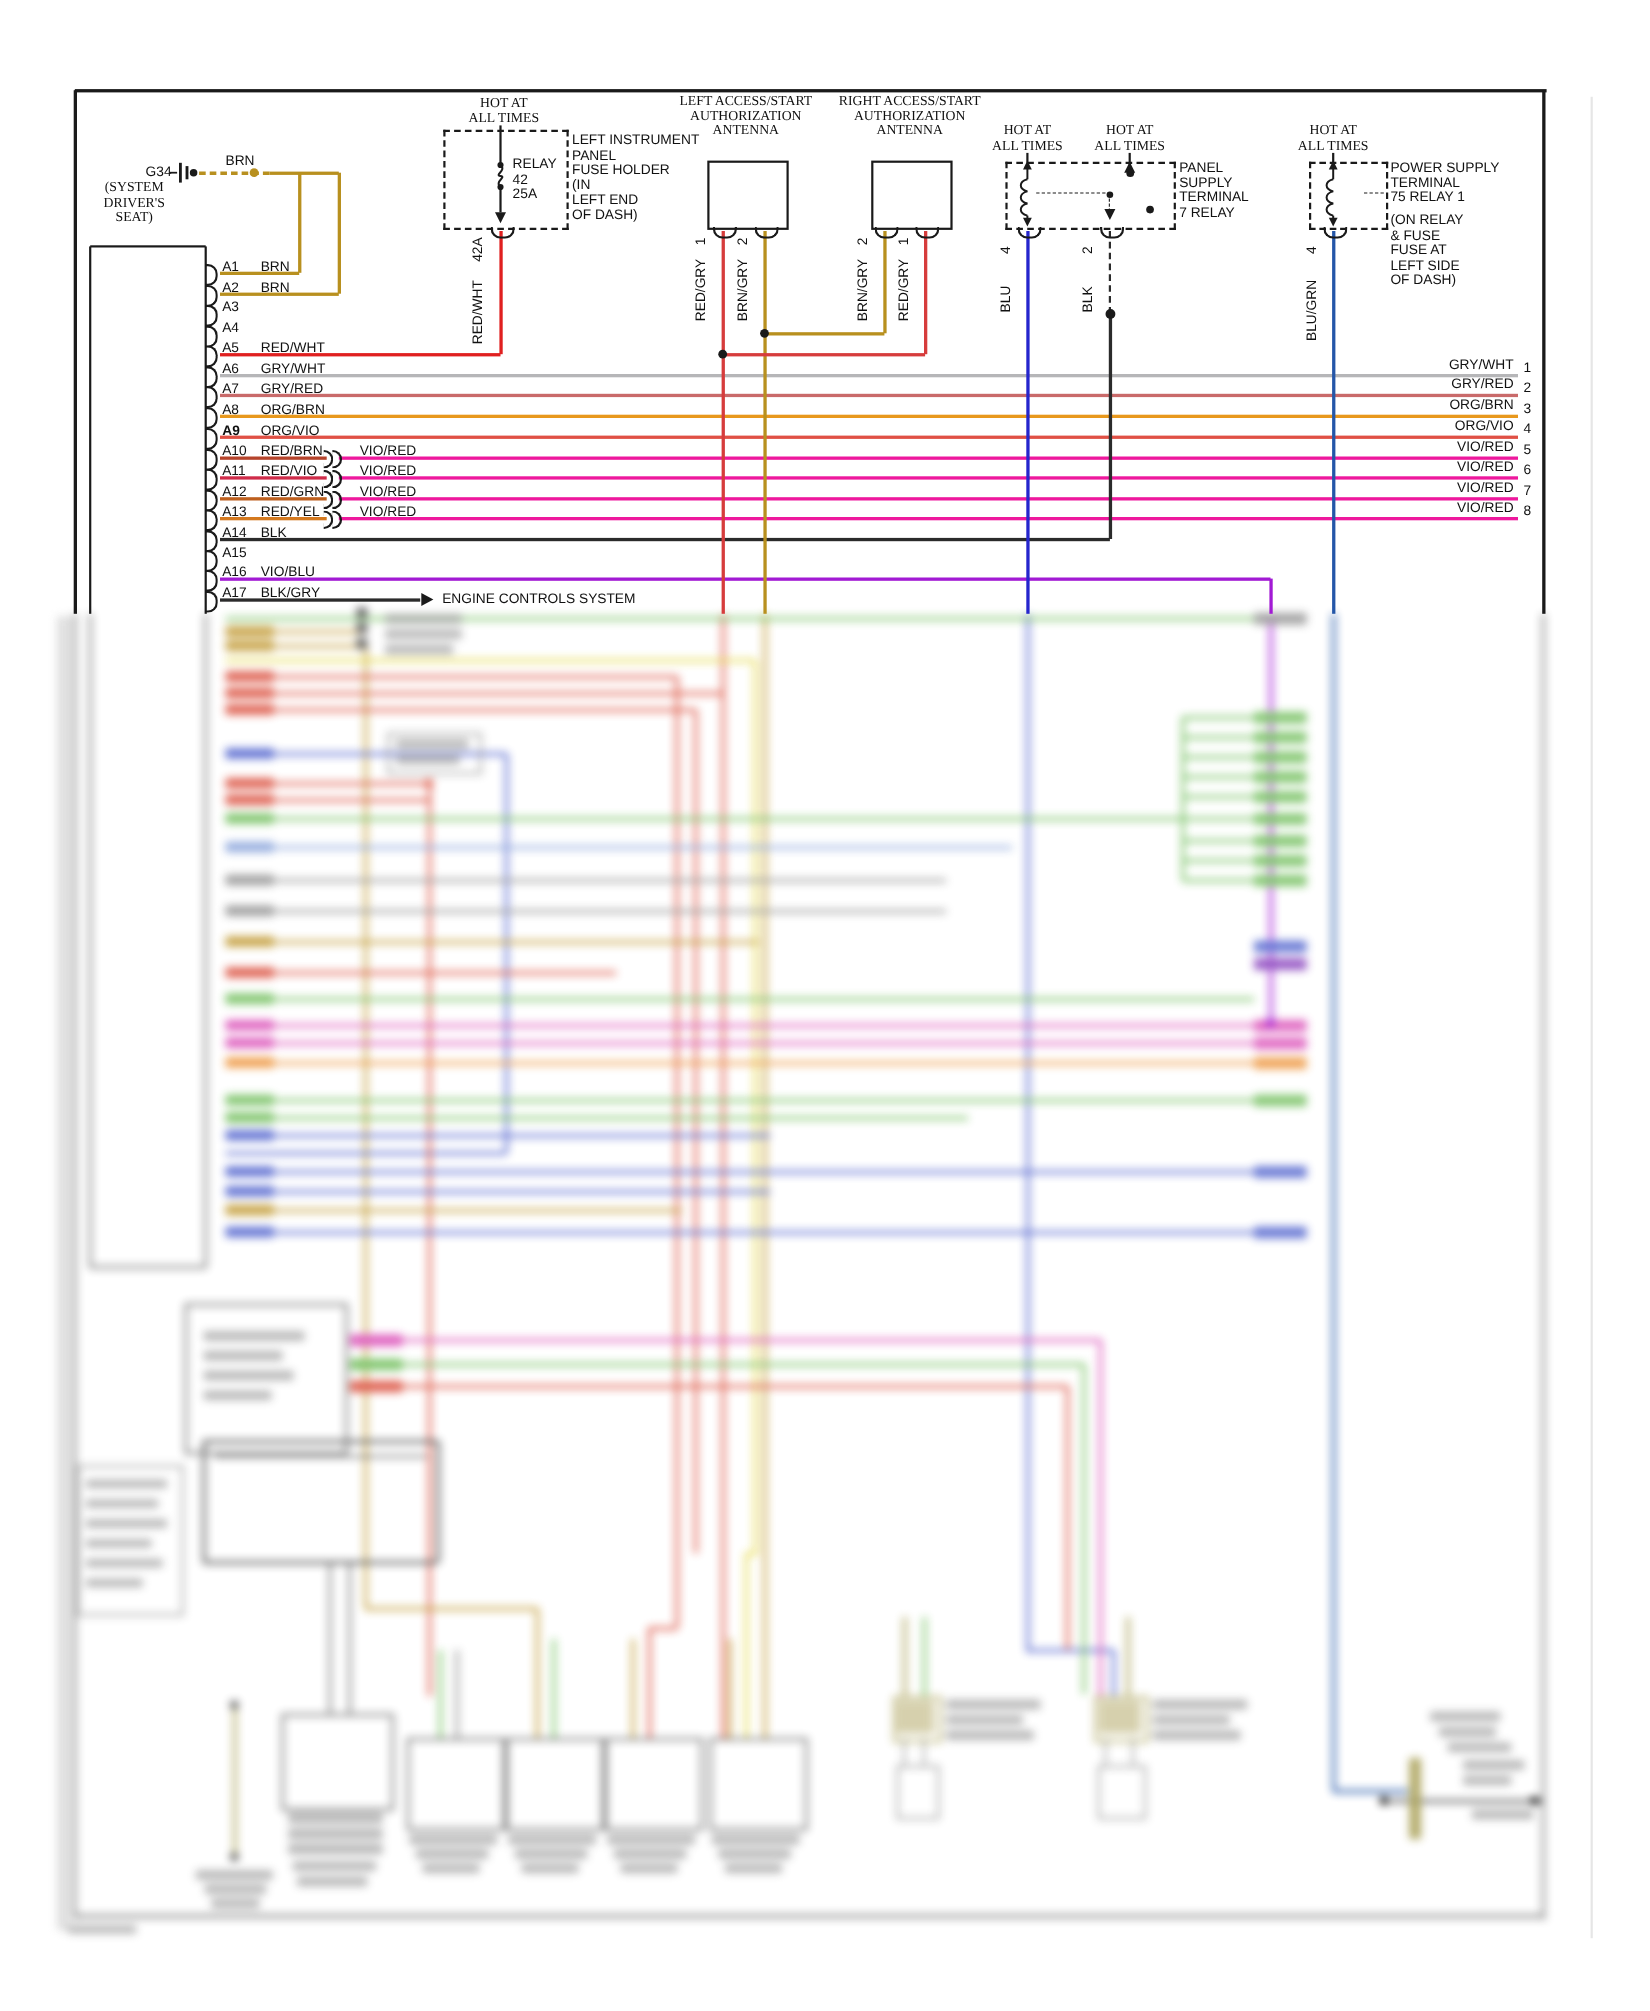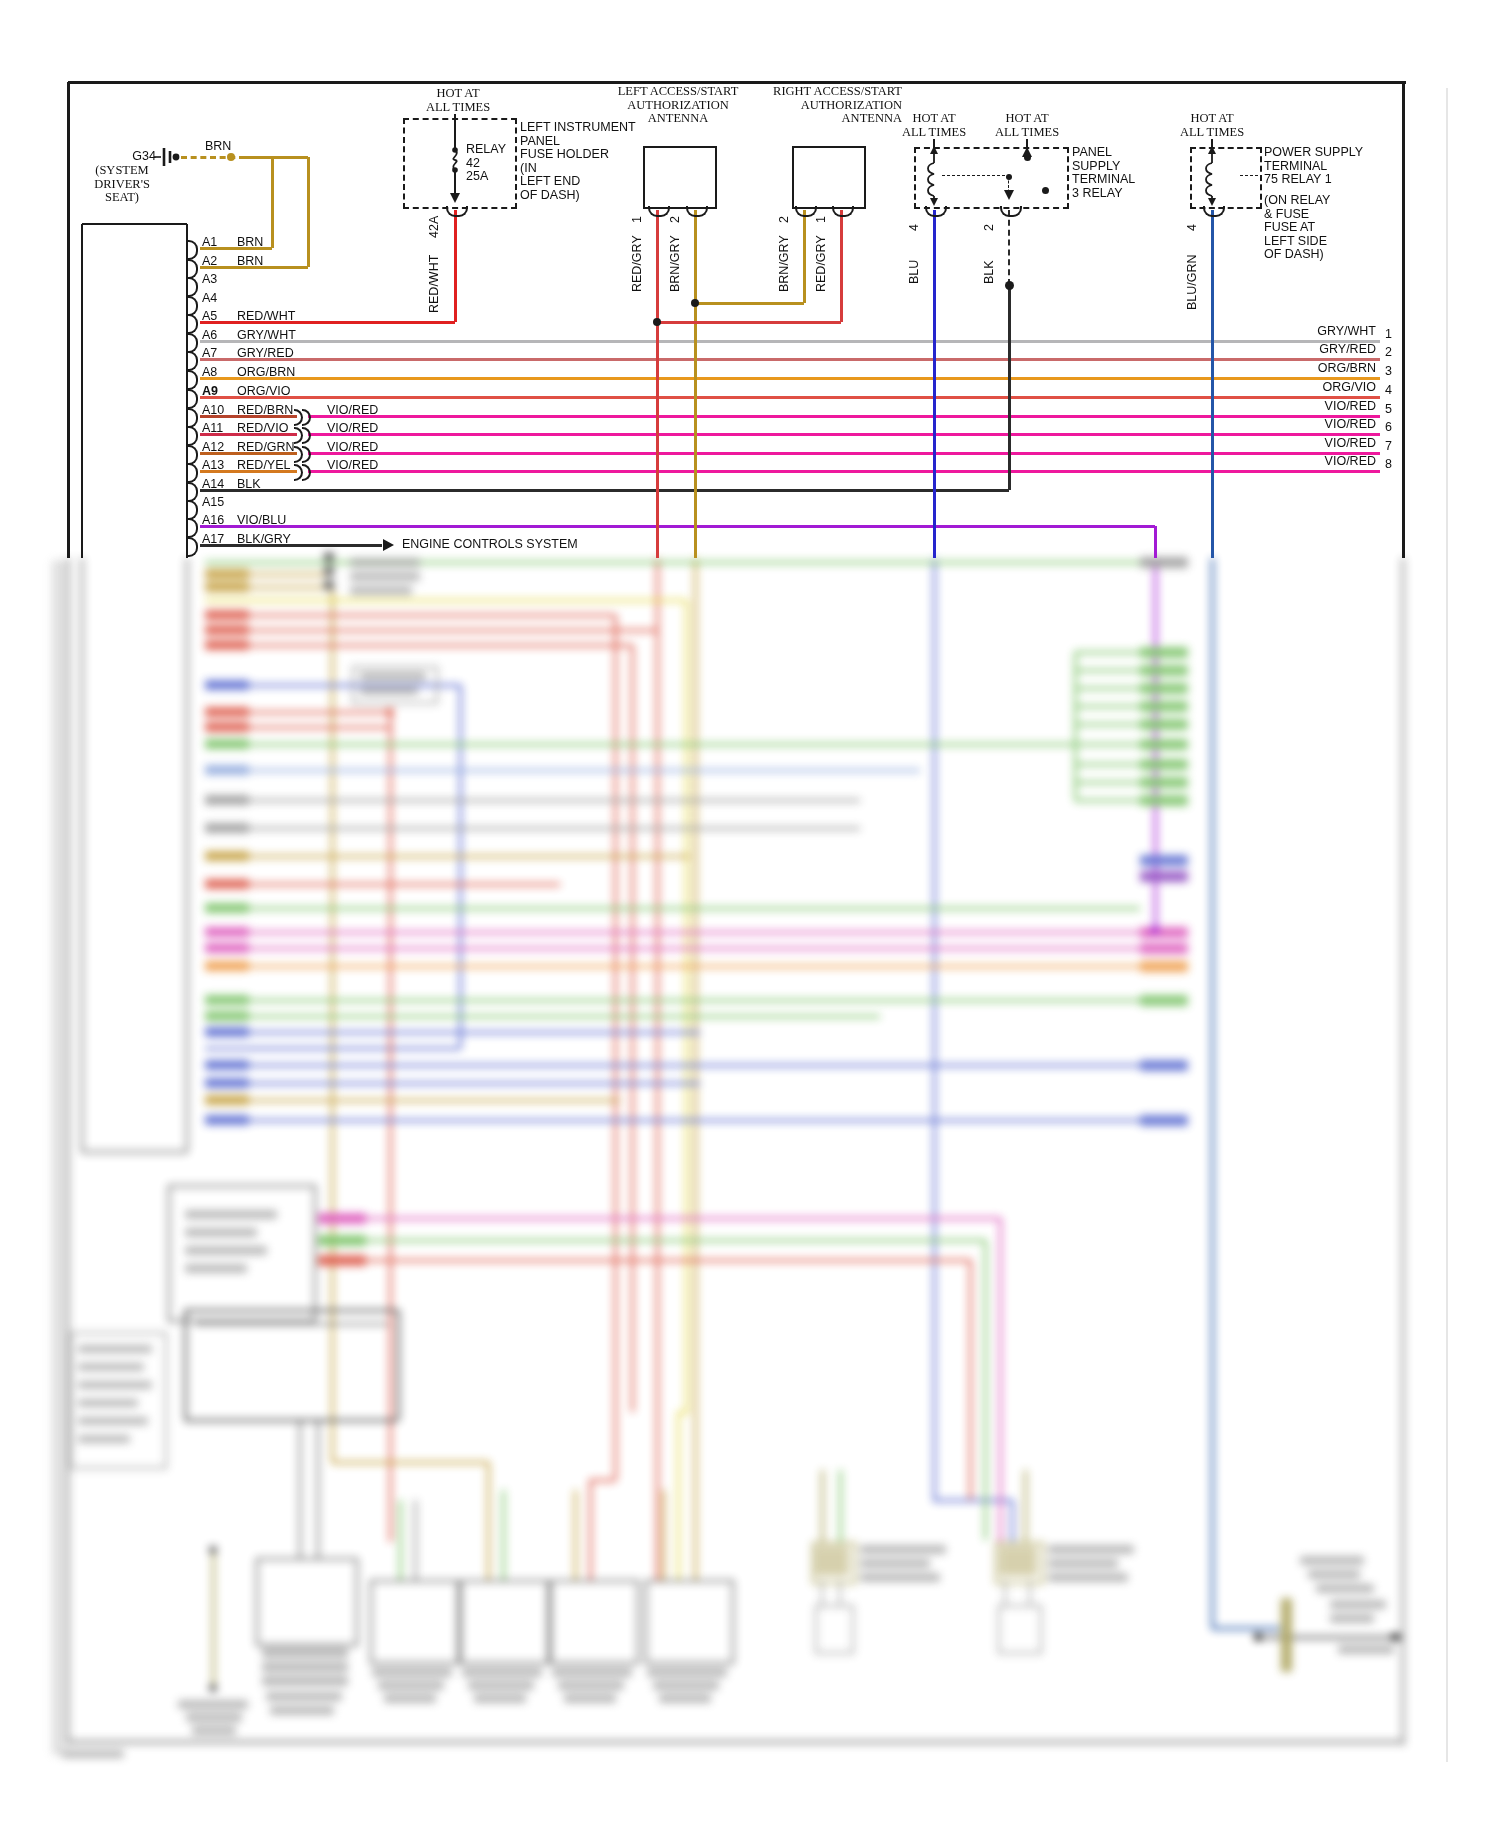--- a/index.html
+++ b/index.html
@@ -363,39 +363,39 @@
       <circle cx="7" cy="3" r="2.8" fill="#1a1a1a"></circle>
       <circle cx="7" cy="23" r="2.8" fill="#1a1a1a"></circle>
       <path d="M7,3 C13,8 1,12 7,13 C13,14 1,18 7,23" fill="none" stroke="#1a1a1a" stroke-width="1.8"></path>
     </svg>
 
     <div class="t c blk" style="left:603px;top:85px;width:150px;">
       <span>LEFT ACCESS/START</span>
       <span>AUTHORIZATION</span>
       <span>ANTENNA</span>
     </div>
-    <div class="t c blk" style="left:752px;top:85px;width:150px;text-align:right;">
+    <div class="t c blk" style="left:752px;top:85px;width:150px;">
       <span>RIGHT ACCESS/START</span>
       <span>AUTHORIZATION</span>
       <span>ANTENNA</span>
     </div>
 
     <div class="t c blk" style="left:884px;top:112px;width:100px;">
       <span>HOT AT</span>
       <span>ALL TIMES</span>
     </div>
     <div class="t c blk" style="left:977px;top:112px;width:100px;">
       <span>HOT AT</span>
       <span>ALL TIMES</span>
     </div>
     <div class="t blk" style="left:1072px;top:146px;">
       <span>PANEL</span>
       <span>SUPPLY</span>
       <span>TERMINAL</span>
-      <span>3 RELAY</span>
+      <span>7 RELAY</span>
     </div>
     <svg style="left:926px;top:146px;" width="16" height="60" viewBox="0 0 16 60">
       <polygon points="8,0 4,8 12,8" fill="#1a1a1a"></polygon>
       <line x1="8" y1="6" x2="8" y2="17" stroke="#1a1a1a" stroke-width="1.8"></line>
       <path d="M8,17 c-8,2 -8,9 0,11 c-8,2 -8,9 0,11 c-8,2 -8,9 0,11" fill="none" stroke="#1a1a1a" stroke-width="1.8"></path>
       <line x1="8" y1="50" x2="8" y2="54" stroke="#1a1a1a" stroke-width="1.8"></line>
       <polygon points="8,60 4,52 12,52" fill="#1a1a1a"></polygon>
     </svg>
 
     <div class="t c blk" style="left:1162px;top:112px;width:100px;">

